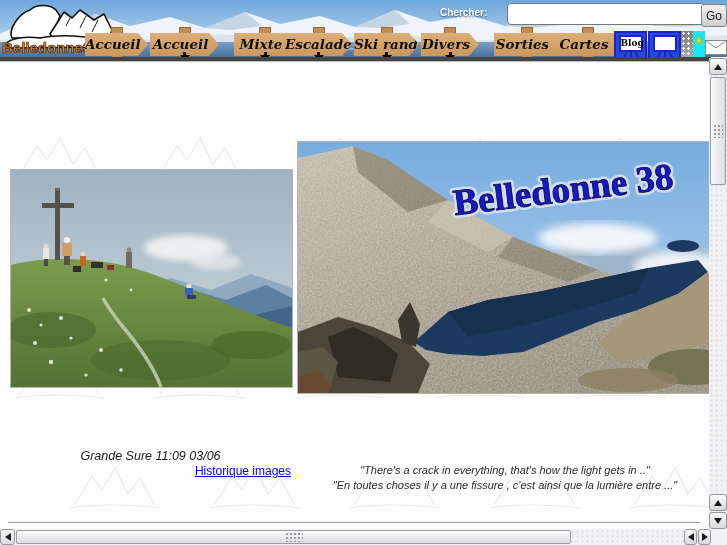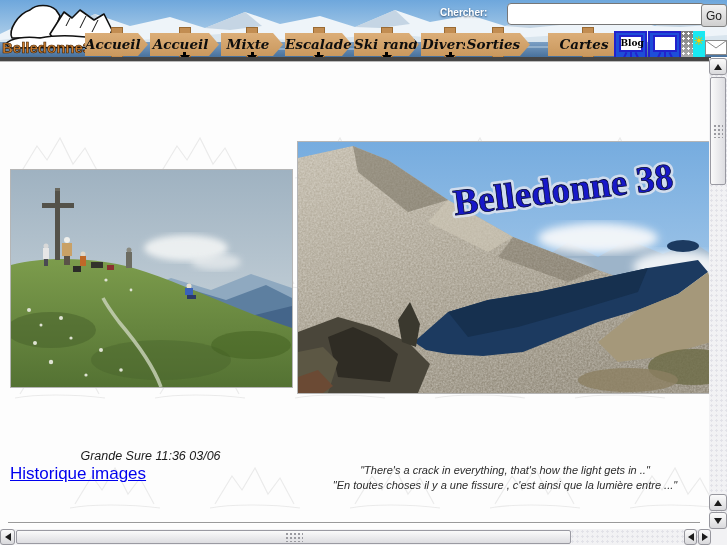--- a/index.html
+++ b/index.html
@@ -46,21 +46,21 @@
   #weather-sun{width:12px;background:#19e8f2;text-align:center;}
   #weather-sun span{color:#ffd400;font-size:12px;line-height:14px;text-shadow:0 0 1px #c89000;}
   #mail-icon{position:absolute;top:40px;cursor:pointer;}
 
   
   #content{position:absolute;left:0;top:62px;width:709px;height:467px;background:#fdfdfd;}
   #wm-layer{position:absolute;left:0;top:0;width:709px;height:467px;}
   .photo{position:absolute;border:1px solid #b5b5b5;}
   #left-caption{position:absolute;left:10px;top:387px;width:281px;text-align:center;
         font:italic 12.5px "Liberation Sans",sans-serif;color:#1a1a1a;}
-  #left-link{position:absolute;left:10px;top:402px;width:281px;text-align:left;font-size:17px;}
+  #left-link{position:absolute;left:10px;top:402px;width:281px;text-align:right;font-size:12px;}
   #left-link a{color:#0000ee;cursor:pointer;text-decoration:underline;}
   #quote{position:absolute;left:300px;top:401px;width:410px;text-align:center;
         font:italic 11px "Liberation Sans",sans-serif;color:#2b2b2b;line-height:15px;}
   #bottom-rule{position:absolute;left:8px;top:460px;width:692px;height:1px;background:#9a9a9a;border-bottom:1px solid #fff;}
 
   
   .sb-track{position:absolute;background:#f2f2f4;
         background-image:radial-gradient(circle,#e2e2e8 1px,transparent 1.2px);background-size:5px 5px;}
   .sb-btn{position:absolute;background:linear-gradient(#fbfbfb,#d9d9dc);border:1px solid #97979e;
         border-radius:3px;box-sizing:border-box;cursor:pointer;}
@@ -135,21 +135,21 @@
           </div>
         </div>
         <div class="sign" style="left: 150px; width: 69px;">
           <span class="stub top"></span>
           <span class="stub bot"></span>
           <div class="plank">
             <span>Accueil</span>
           </div>
           <div class="drop-arrow"></div>
         </div>
-        <div class="sign" style="left: 221px; width: 62px;">
+        <div class="sign" style="left: 234px; width: 62px;">
           <span class="stub top"></span>
           <span class="stub bot"></span>
           <div class="plank">
             <span>Mixte</span>
           </div>
           <div class="drop-arrow"></div>
         </div>
         <div class="sign" style="left: 285px; width: 67px;">
           <span class="stub top"></span>
           <span class="stub bot"></span>
@@ -167,21 +167,21 @@
           <div class="drop-arrow"></div>
         </div>
         <div class="sign" style="left: 421px; width: 58px;">
           <span class="stub top"></span>
           <span class="stub bot"></span>
           <div class="plank">
             <span>Divers</span>
           </div>
           <div class="drop-arrow"></div>
         </div>
-        <div class="sign" style="left: 465px; width: 65px;">
+        <div class="sign" style="left: 494px; width: 65px;">
           <span class="stub top"></span>
           <span class="stub bot"></span>
           <div class="plank">
             <span>Sorties</span>
           </div>
         </div>
         <div class="sign" style="left: 548px; width: 65px; padding-left: 15px;">
           <span class="stub top"></span>
           <span class="stub bot"></span>
           <div class="plank">
@@ -304,21 +304,21 @@
         <rect x="62" y="96" width="8" height="6" fill="#2c2c28"></rect>
         <circle cx="118" cy="80" r="2.5" fill="#8a8a80"></circle>
           <rect x="115" y="82" width="6" height="16" fill="#6c6c62"></rect>
         <circle cx="178" cy="116" r="2.5" fill="#e8e0d0"></circle>
           <rect x="174" y="118" width="8" height="7" fill="#3a62b8"></rect>
           <rect x="176" y="125" width="9" height="4" fill="#2c3a66"></rect>
         <rect x="96" y="95" width="7" height="5" fill="#8a3030"></rect>
       </g>
     </svg>
 
-    <div id="left-caption">Grande Sure 11:36 03/06</div>
+    <div id="left-caption">Grande Sure 11:09 03/06</div>
     <div id="left-link">
       <a>Historique images</a>
     </div>
 
     <svg class="photo" style="left:297px;top:79px;" width="413" height="251" viewBox="0 0 413 251">
       <defs>
         <linearGradient id="rsky" x1="0" y1="0" x2="0" y2="1">
           <stop offset="0" stop-color="#76acdf"></stop>
             <stop offset="1" stop-color="#c0d9ef"></stop>
         </linearGradient>

